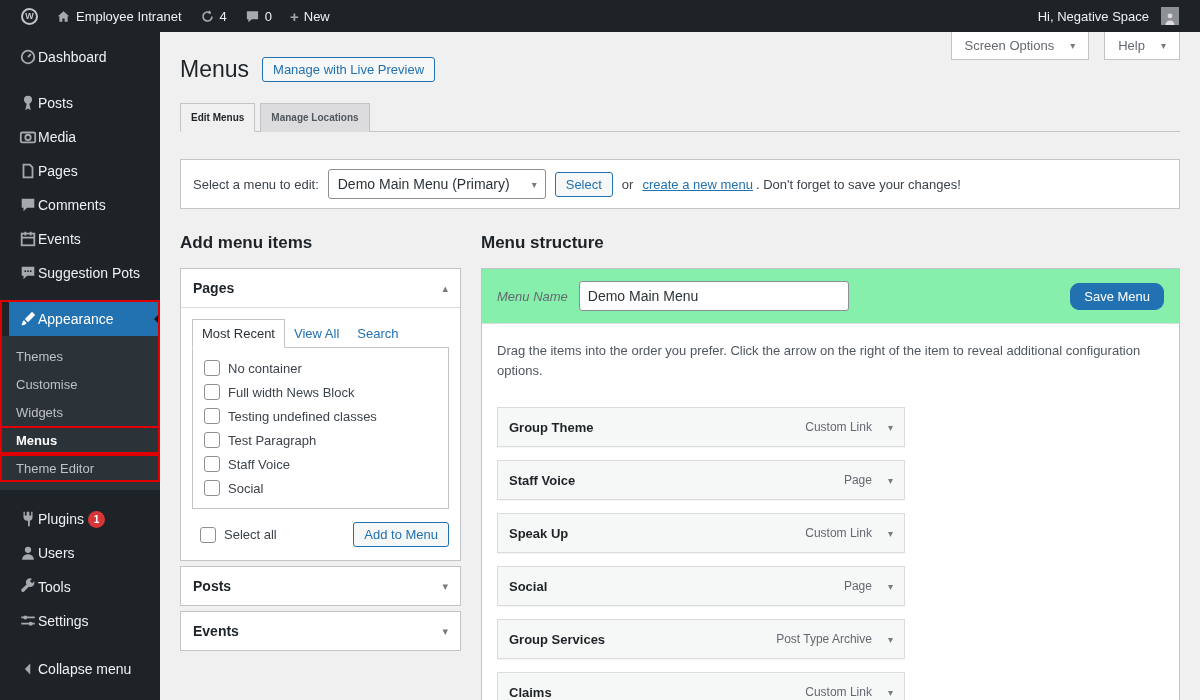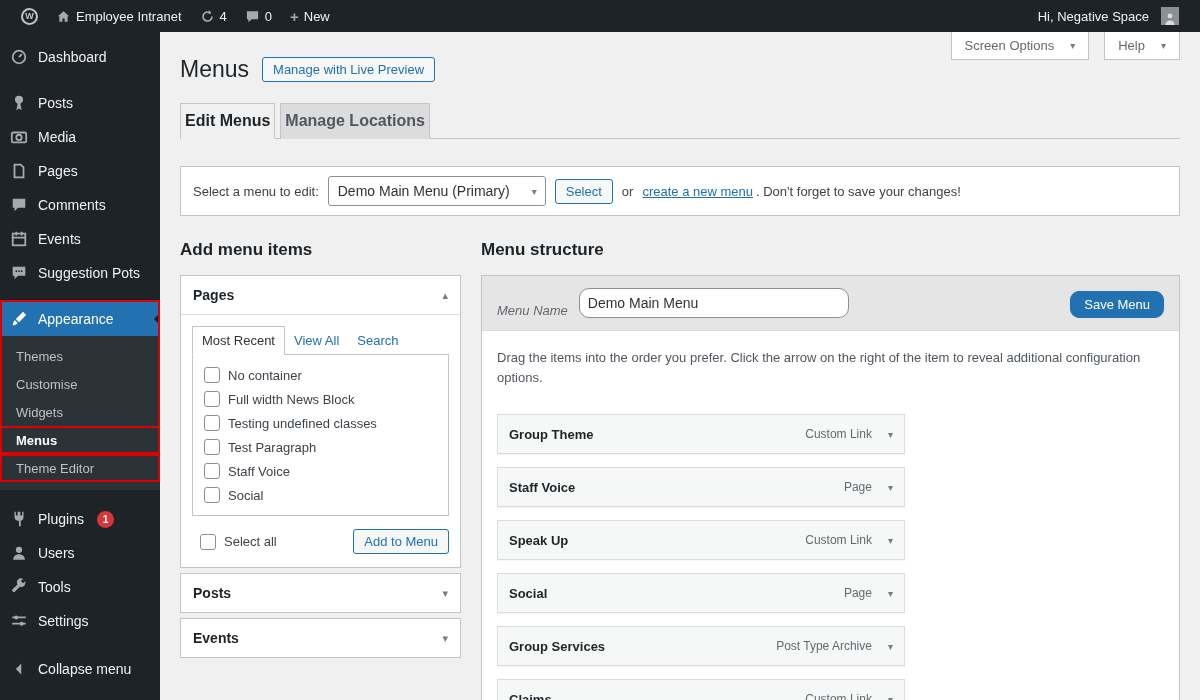--- a/index.html
+++ b/index.html
@@ -30,22 +30,22 @@
     display:inline-flex; align-items:flex-end; justify-content:center; overflow:hidden;
   }
 
   
   .layout { display:flex; height:668px; }
 
   
   .sidebar { width:160px; flex-shrink:0; background:#1d2327; position:relative; }
   .menu { margin:0; padding:8px 0 0; list-style:none; }
   .menu-item {
-    height:34px; display:flex; align-items:center; gap:9px;
-    padding:0 9px; font-size:14px; color:#f0f0f1; cursor:pointer; position:relative;
+    height:34px; display:flex; align-items:center; 
+    padding:0 9px; font-size:14px; color:#f0f0f1; cursor:pointer; position:relative;margin-left:9px;
   }
   .mi-icon { width:20px; display:inline-flex; justify-content:center; color:#a7aaad; flex-shrink:0; }
   .menu-item.active { background:#2271b1; color:#fff; }
   .menu-item.active .mi-icon { color:#fff; }
   .menu-item.active::after {
     content:""; position:absolute; right:0; top:50%; transform:translateY(-50%);
     border:6px solid transparent; border-right-color:#16191c;
   }
   .sep { height:12px; }
   .badge {
@@ -87,21 +87,21 @@
   }
   .btn-primary {
     background:#2271b1; border:1px solid #2271b1; color:#fff;
     border-radius:9px; padding:5px 13px; font-size:13px; cursor:pointer;
     font-family:inherit;
   }
 
   .nav-tabs { margin-top:20px; border-bottom:1px solid #c3c4c7; display:flex; padding-left:0; }
   .nav-tab {
     border:1px solid #c3c4c7; border-bottom:none; margin-right:5px; margin-bottom:-1px;
-    padding:8px 4px; font-size:16px; font-weight:bold; color:#50575e;
+    padding:8px 10px; font-size:10px; font-weight:bold; color:#50575e;
     background:#dcdcde; cursor:pointer;
   }
   .nav-tab.active { background:#f0f0f1; color:#1d2327; border-bottom:1px solid #f0f0f1; }
 
   .manage-menus {
     margin-top:27px; background:#fff; border:1px solid #c3c4c7;
     padding:9px 12px; display:flex; align-items:center; gap:9px; font-size:13px; color:#3c434a;
   }
   .select-box {
     display:inline-flex; align-items:center; gap:22px; background:#fff;
@@ -135,26 +135,26 @@
   .page-row { display:flex; align-items:center; gap:8px; padding:4px 11px; font-size:13px; color:#3c434a; }
   input[type="checkbox"] {
     appearance:none; -webkit-appearance:none; width:16px; height:16px; margin:0;
     border:1px solid #8c8f94; border-radius:3px; background:#fff; flex-shrink:0; cursor:pointer;
   }
   .pages-footer { display:flex; justify-content:space-between; align-items:center; margin-top:13px;padding-left:8px; }
   .select-all { display:flex; align-items:center; gap:8px; font-size:13px; color:#3c434a; }
 
   .menu-panel { background:#fff; border:1px solid #c3c4c7; min-height:420px; }
   .panel-header {
-    display:flex; align-items:flex-end; gap:11px; padding:12px 15px;
-    border-bottom:1px solid #dcdcde; background:#e5e5e5;
+    display:flex; align-items:center; gap:11px; padding:12px 15px;
+    border-bottom:1px solid #dcdcde; background:#86efac;
   }
   .menu-name-label { font-style:italic; color:#646970; font-size:13px; }
   .text-input {
-    width:270px; height:30px; border:1px solid #8c8f94; border-radius:10px;
+    width:270px; height:30px; border:1px solid #8c8f94; border-radius:3px;
     padding:0 8px; font-size:14px; color:#2c3338; font-family:inherit; background:#fff;
   }
   .panel-header .btn-primary { margin-left:auto; }
   .panel-body { padding:15px; }
   .instructions { margin:2px 0 26px; font-size:13px; color:#50575e; line-height:1.55; max-width:670px; }
 
   .menu-item-box {
     width:408px; height:40px; background:#f6f7f7; border:1px solid #dcdcde;
     box-shadow:0 1px 1px rgba(0,0,0,0.04);
     display:flex; align-items:center; padding:0 11px; margin-bottom:13px; cursor:move;

